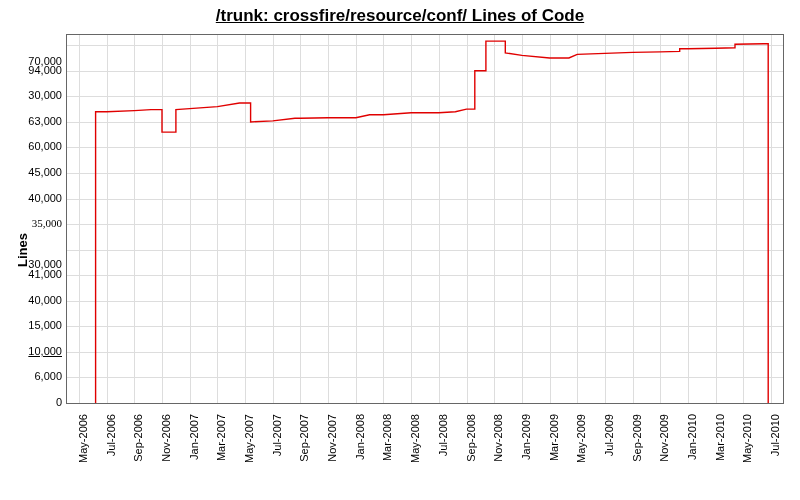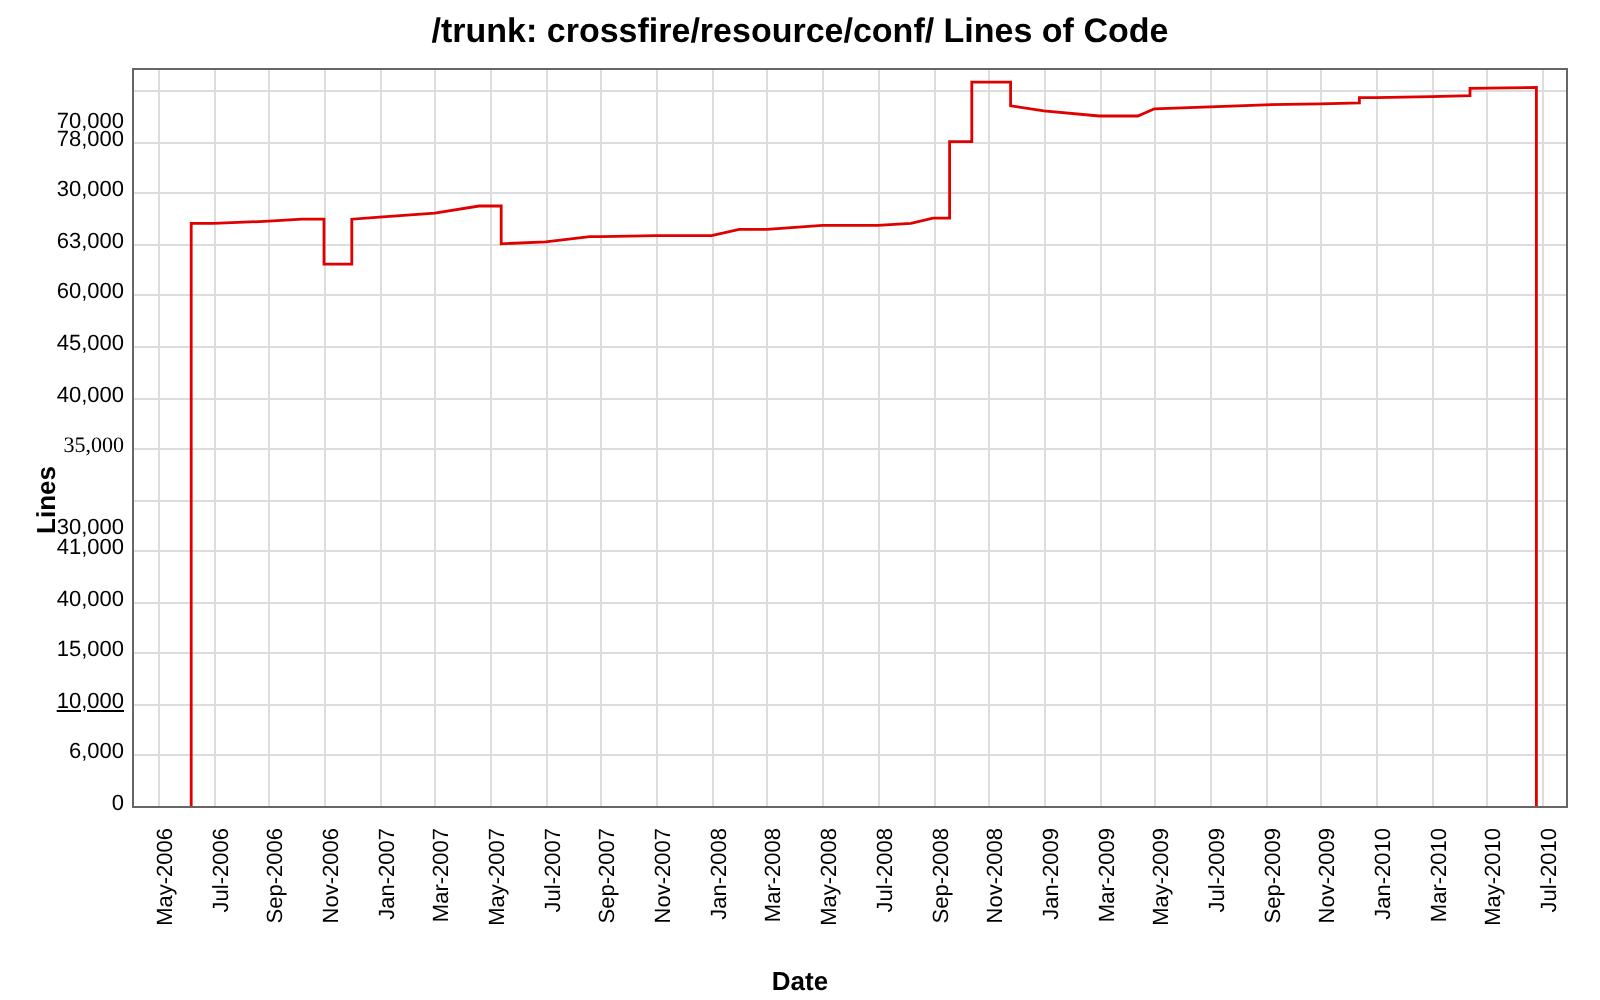--- a/index.html
+++ b/index.html
@@ -18,20 +18,21 @@
   }
   .title {
     position: absolute;
     top: 6px;
     left: 0;
     width: 100%;
     text-align: center;
     font-weight: bold;
     font-size: 17px;
     color: #000;
+    text-decoration: underline;
   }
   .plot-area {
     position: absolute;
     left: 66px;
     top: 34px;
     width: 718px;
     height: 370px;
     border: 1px solid #666;
     background: #fff;
     box-sizing: border-box;
@@ -152,35 +153,34 @@
       <div class="grid-line-h" style="top: 240.222px;"></div>
       <div class="grid-line-h" style="top: 265.778px;"></div>
       <div class="grid-line-h" style="top: 291.333px;"></div>
       <div class="grid-line-h" style="top: 316.889px;"></div>
       <div class="grid-line-h" style="top: 342.444px;"></div>
     <svg class="series" viewBox="0 0 716 368" preserveAspectRatio="none">
       <polyline id="series-path" points="28.6,368.0 28.6,76.7 39.7,76.7 67.4,75.6 84.0,74.6 95.0,74.6 95.0,97.1 108.9,97.1 108.9,74.6 122.7,73.6 150.4,71.6 172.5,68.0 183.6,68.0 183.6,86.9 205.8,85.9 227.9,83.3 233.4,83.3 261.1,82.8 288.8,82.8 302.6,79.7 316.5,79.7 344.2,77.7 371.8,77.7 388.4,76.7 399.5,74.1 407.8,74.1 407.8,35.8 418.9,35.8 418.9,6.1 438.3,6.1 438.3,17.9 454.9,20.4 482.6,23.0 501.9,23.0 510.2,19.4 537.9,18.4 565.6,17.4 593.3,16.9 612.7,16.4 612.7,13.8 621.0,13.8 648.6,13.3 668.0,12.8 668.0,9.2 701.2,8.7 701.2,368.0"></polyline>
     </svg>
   </div>
 
-  <div class="x-label">Date</div>
 <div class="y-tick" style="top: 402px;">0</div>
     <div class="y-tick" style="top: 376.444px;">6,000</div>
     <div class="y-tick" style="top: 350.889px; text-decoration: underline;">10,000</div>
     <div class="y-tick" style="top: 325.333px;">15,000</div>
     <div class="y-tick" style="top: 299.778px;">40,000</div>
     <div class="y-tick" style="top: 274.222px;">41,000</div>
     <div class="y-tick" style="top: 264px;">30,000</div>
     <div class="y-tick" style="top: 223.111px; font-family: Liberation Serif, serif;">35,000</div>
     <div class="y-tick" style="top: 197.556px;">40,000</div>
     <div class="y-tick" style="top: 172px;">45,000</div>
     <div class="y-tick" style="top: 146.444px;">60,000</div>
     <div class="y-tick" style="top: 120.889px;">63,000</div>
     <div class="y-tick" style="top: 95.3333px;">30,000</div>
-    <div class="y-tick" style="top: 69.7778px;">78,000</div>
+    <div class="y-tick" style="top: 69.7778px;">94,000</div>
     <div class="y-tick" style="top: 61px;">70,000</div>
     <div class="x-tick" style="left: 83px;">May-2006</div>
     <div class="x-tick" style="left: 110.68px;">Jul-2006</div>
     <div class="x-tick" style="left: 138.36px;">Sep-2006</div>
     <div class="x-tick" style="left: 166.04px;">Nov-2006</div>
     <div class="x-tick" style="left: 193.72px;">Jan-2007</div>
     <div class="x-tick" style="left: 221.4px;">Mar-2007</div>
     <div class="x-tick" style="left: 249.08px;">May-2007</div>
     <div class="x-tick" style="left: 276.76px;">Jul-2007</div>
     <div class="x-tick" style="left: 304.44px;">Sep-2007</div>

